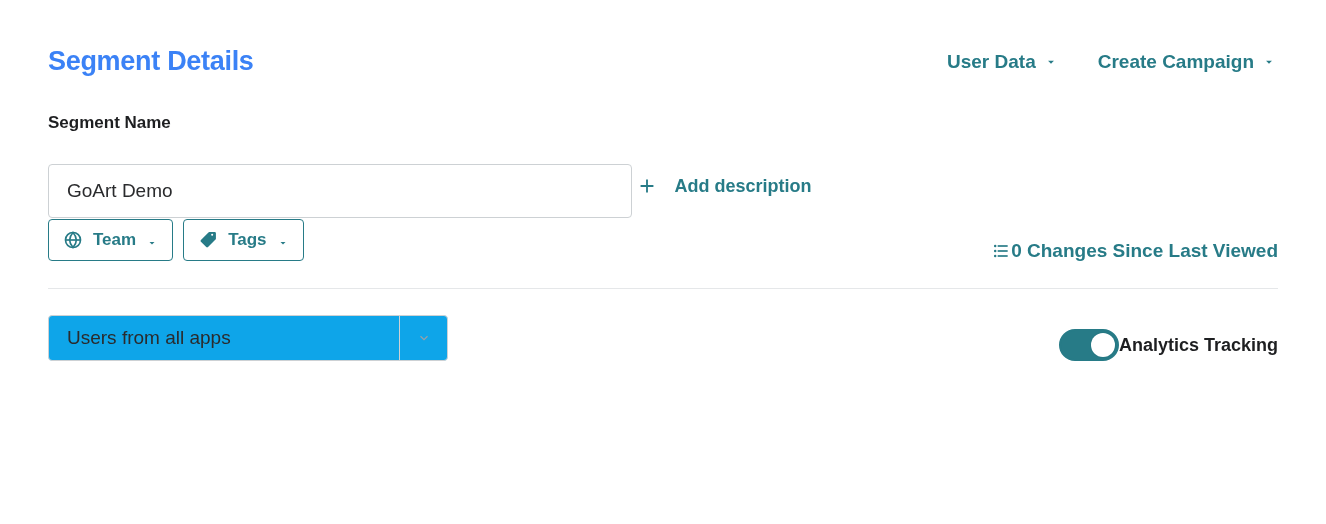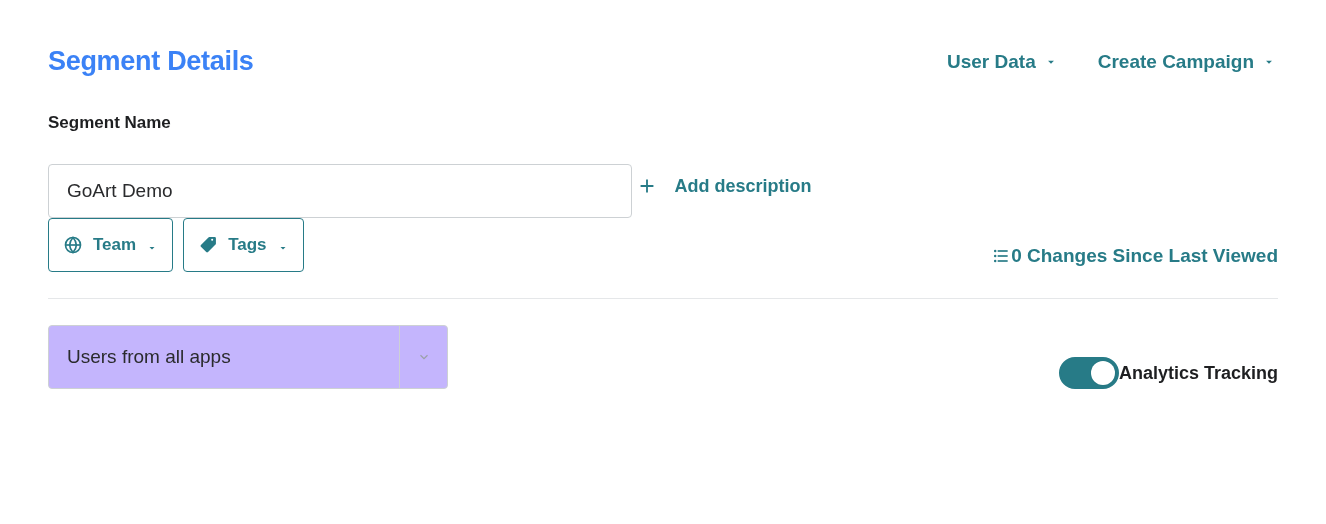--- a/index.html
+++ b/index.html
@@ -78,21 +78,21 @@
     display: flex;
     justify-content: space-between;
     align-items: center;
     margin-bottom: 26px;
   }
   .pill-row { display:flex; gap: 10px; }
   .pill {
     display:inline-flex;
     align-items:center;
     gap: 10px;
-    height: 54px;
+    height: 42px;
     padding: 0 14px;
     border: 1px solid #277b87;
     border-radius: 4px;
     color: #277b87;
     font-weight: 700;
     font-size: 17px;
     background:#fff;
     cursor:pointer;
   }
   .pill .ic { width:20px; height:20px; display:inline-block; }
@@ -112,26 +112,26 @@
     border-top:1px solid #e5e7e9;
     margin: 0 0 26px 0;
   }
   .row-apps {
     display:flex;
     justify-content:space-between;
     align-items:flex-end;
   }
   .select-like {
     width: 400px;
-    height: 64px;
+    height: 46px;
     border:1px solid #cdd1d4;
     border-radius:4px;
     display:flex;
     align-items:stretch;
-    background:#c4b5fd;
+    background:#0ea5e9;
     cursor:pointer;
   }
   .select-like .sel-val {
     flex:1;
     display:flex;
     align-items:center;
     padding:0 18px;
     font-size:19px;
     color:#2a2b2d;
   }

